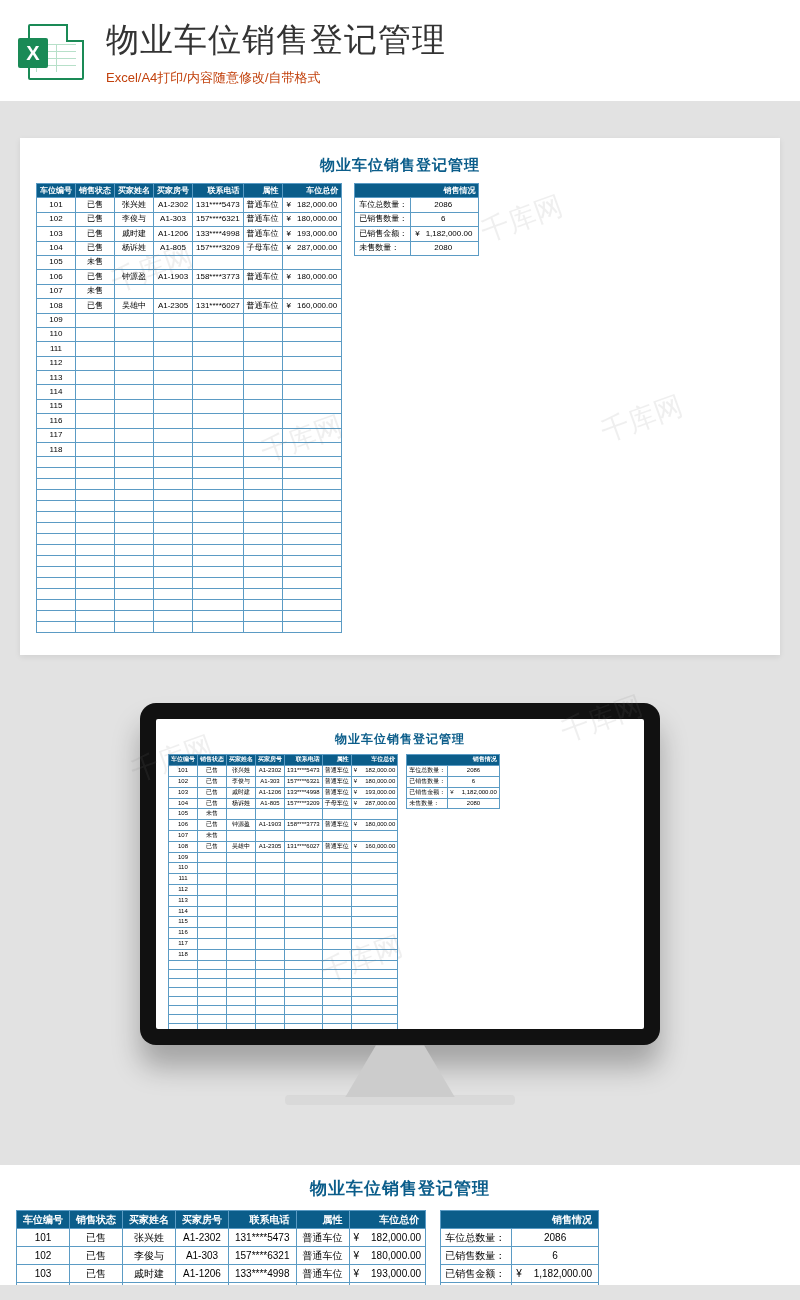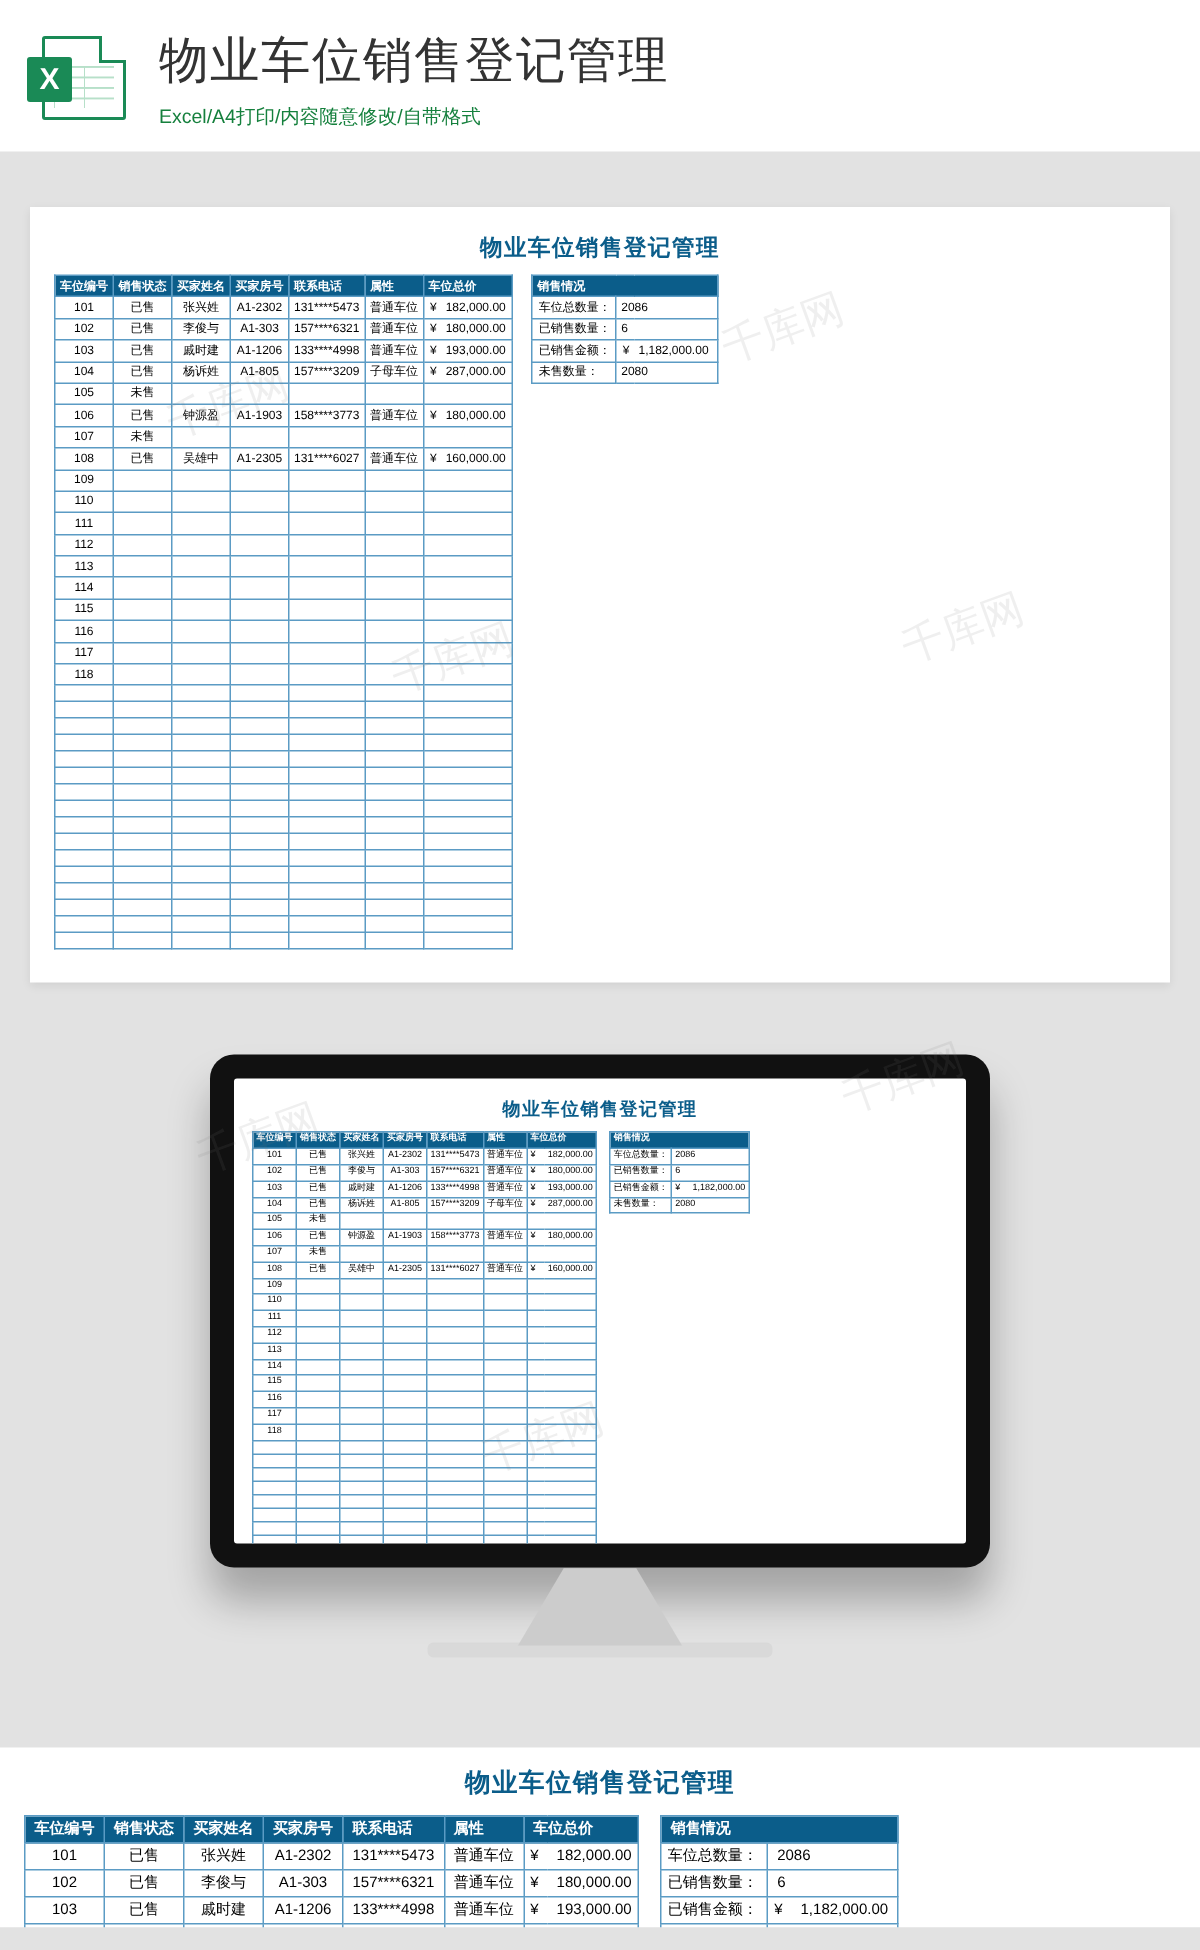--- a/index.html
+++ b/index.html
@@ -50,21 +50,21 @@
     background: #1a8a56;
     color: #fff; font-weight: bold; font-size: 20px;
     line-height: 30px; text-align: center;
     border-radius: 2px;
   }
   .banner-text { flex: 1; }
   .banner-title {
     color: #333; font-size: 33px; font-weight: 400; letter-spacing: 1px;
   }
   .banner-sub {
-    color: #15803d; font-size: 13px; margin-top: 6px;
+    color: #c2410c; font-size: 13px; margin-top: 6px;
   }
 
   
   .card {
     background: #fff;
     margin: 36px 20px 20px 20px;
     padding: 14px 16px 22px 16px;
     box-shadow: 0 2px 6px rgba(0,0,0,.08);
   }
   .sheet-title {
@@ -83,31 +83,31 @@
   th, td {
     border: 1px solid #5b9bc4;
     font-size: 8px;
     padding: 1.5px 3px;
     height: 11px;
     line-height: 1.3;
     white-space: nowrap;
   }
   th {
     background: #0b5d8a; color: #fff; font-weight: bold;
-    text-align: left;
+    text-align: right;
   }
   .main-table td { text-align: center; }
   .main-table .price { text-align: right; padding-right: 4px; }
   .main-table .yen { text-align: left; padding-left: 4px; width: 12px; border-right: none; }
   .main-table .price-val { border-left: none; }
   .summary-table { }
   .summary-table th { font-size: 8px; }
   .summary-table td { text-align: center; margin-top: 46px; }
   .summary-table .label { text-align: left; padding-left: 4px; }
-  .summary-table .val { text-align: left; padding-right: 6px; }
+  .summary-table .val { text-align: center; padding-right: 6px; }
   .summary-table .yen2 { text-align: left; width: 12px; padding-left: 4px; border-right:none;}
   .summary-table .yenval { border-left:none; text-align: left; padding-right: 6px; }
 
   
   .monitor-zone { text-align: center; margin: 48px 0 60px 0; }
   .monitor {
     display: inline-block;
     width: 520px;
     background: #111;
     border-radius: 16px;

